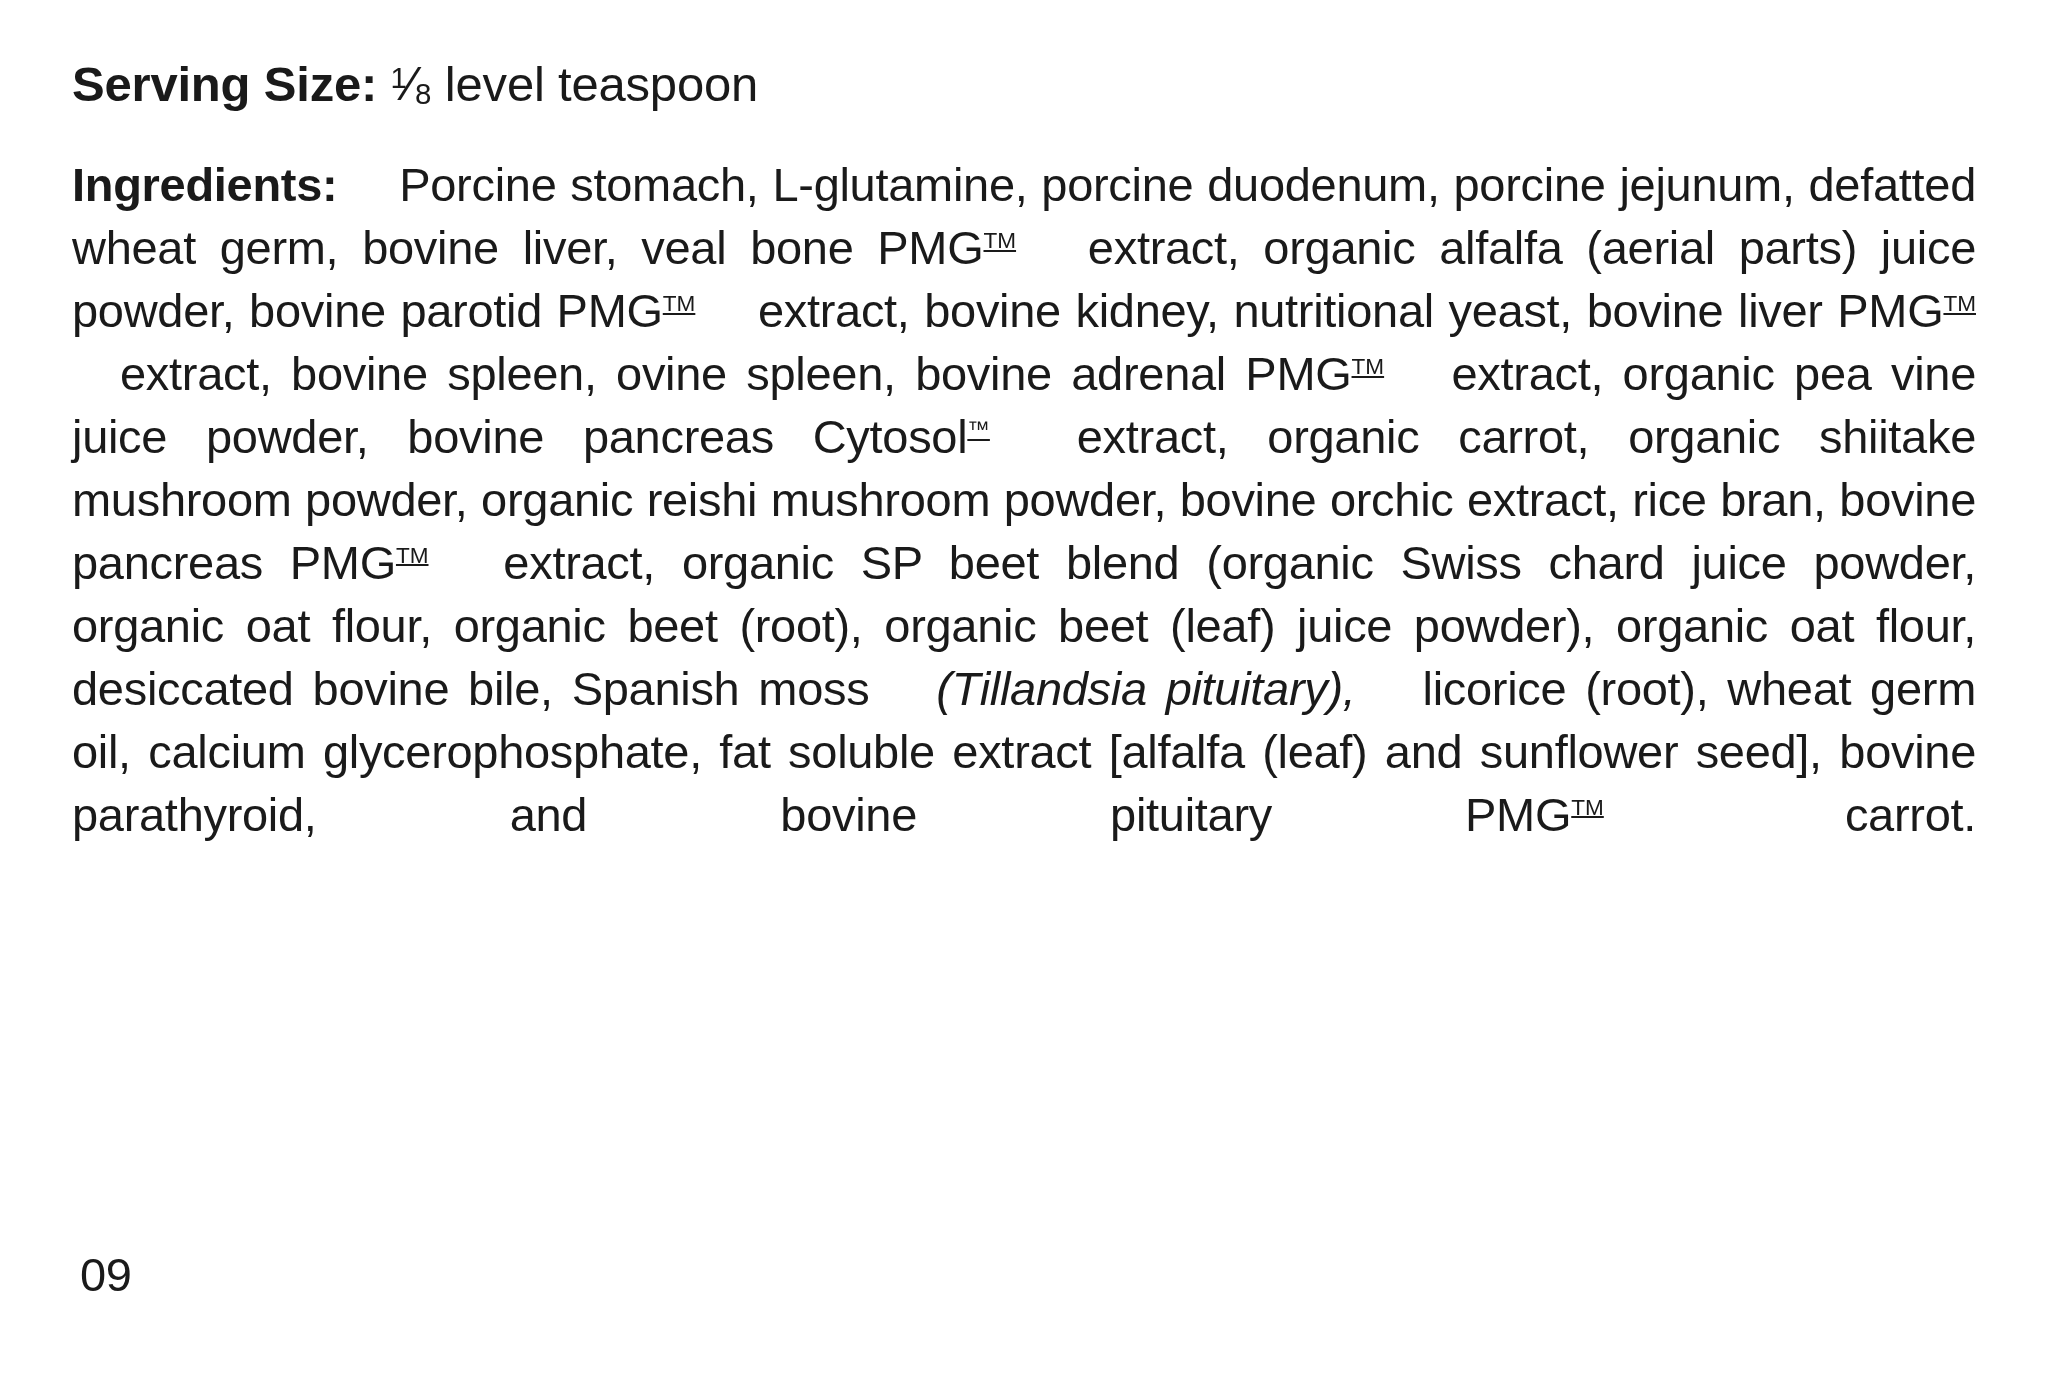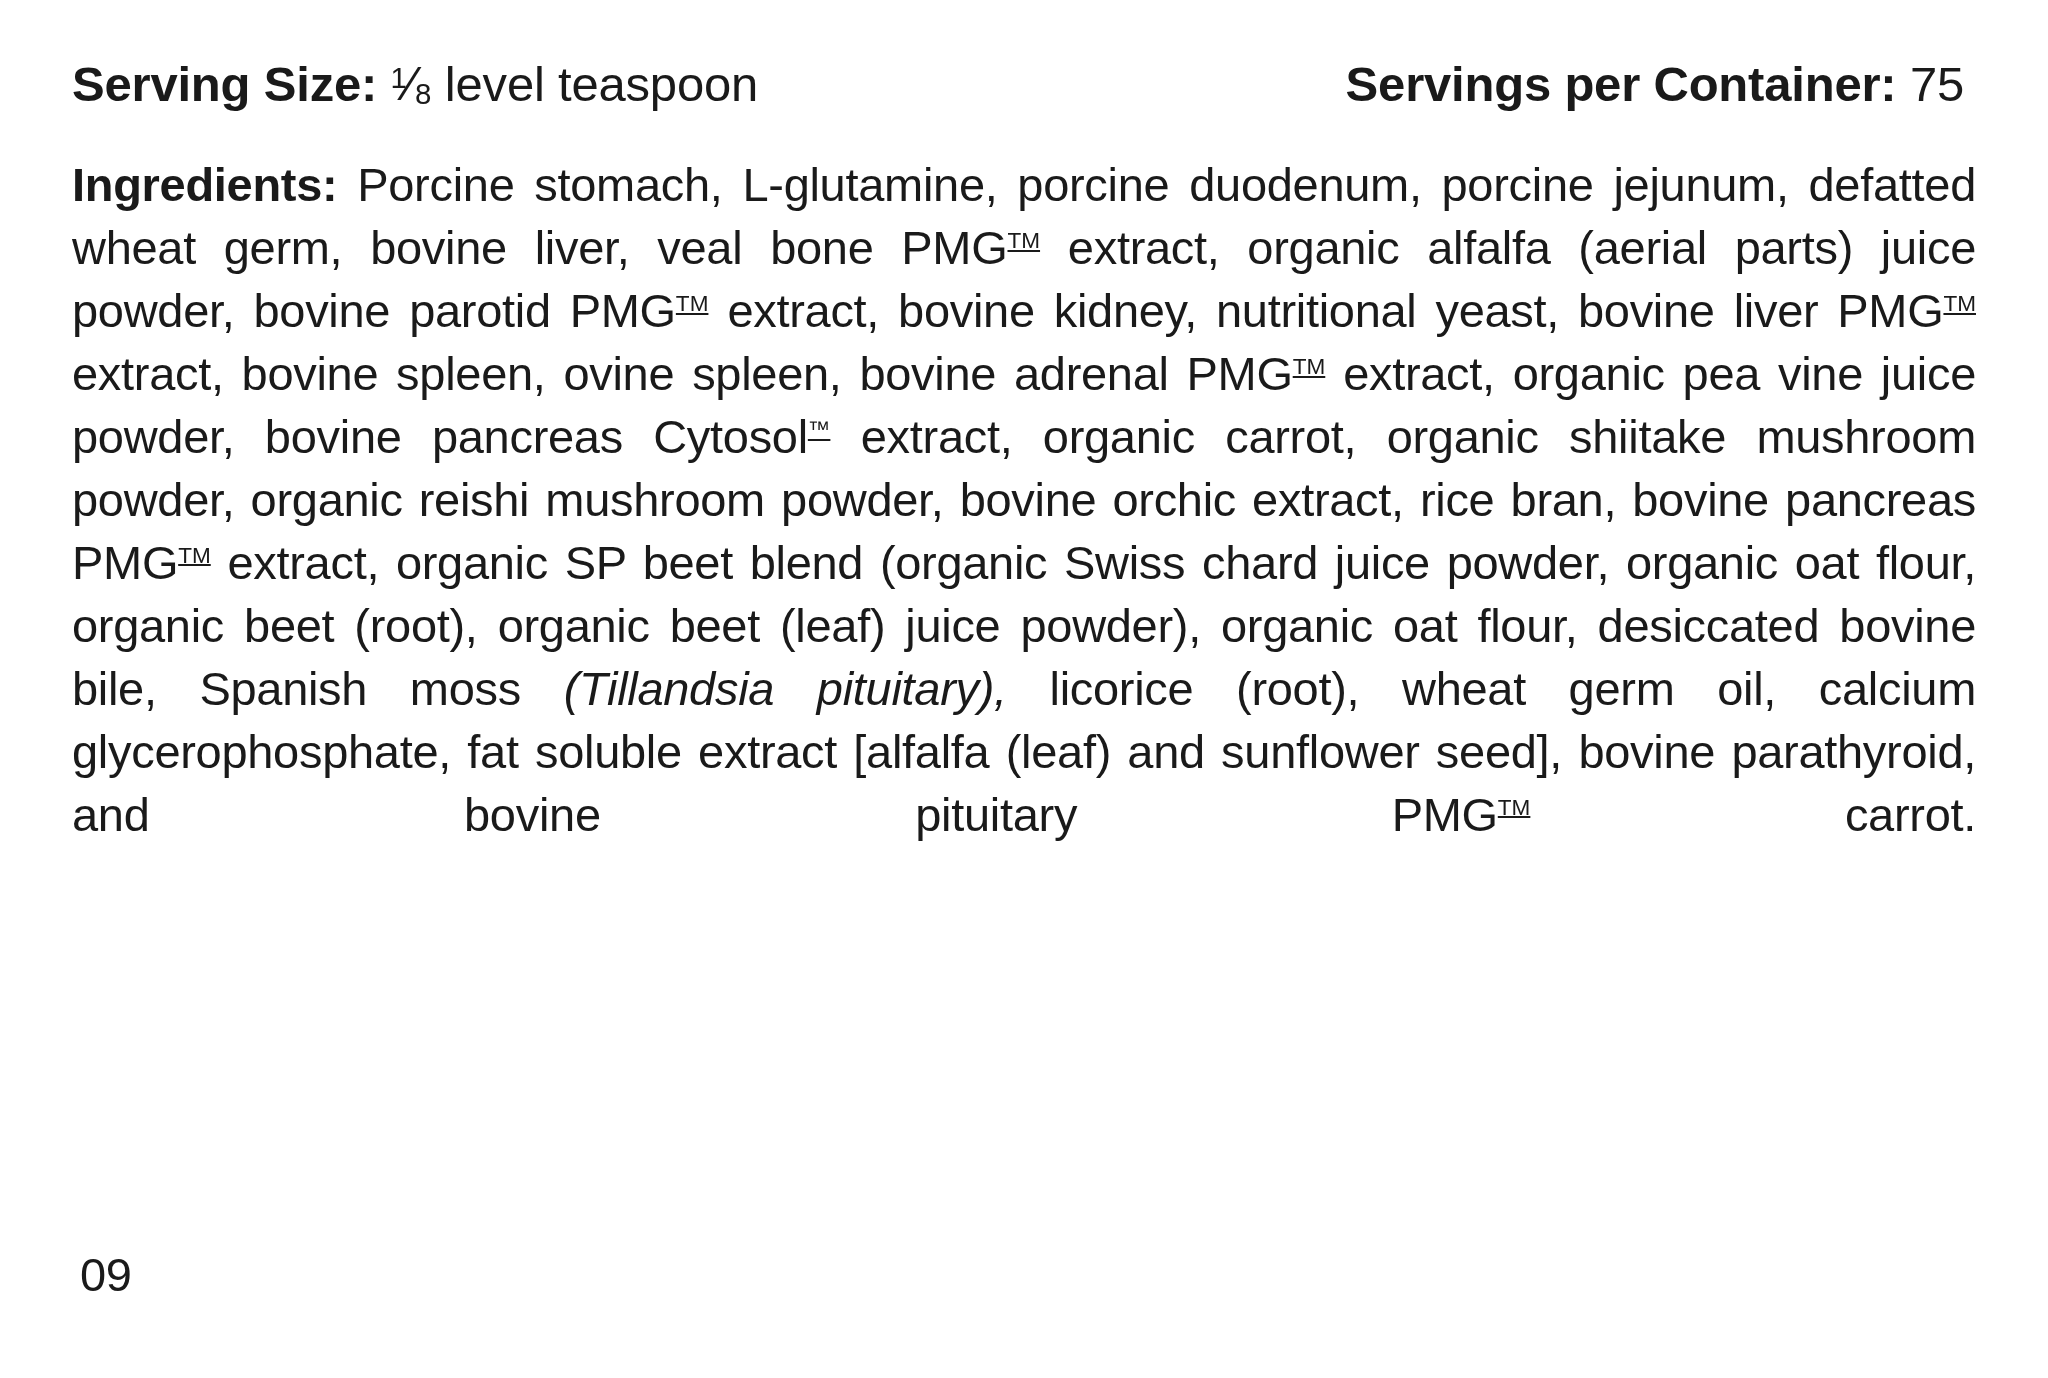--- a/index.html
+++ b/index.html
@@ -61,20 +61,21 @@
   .ingredients {
     font-size: 47px;
     line-height: 1.34;
     text-align: justify;
     text-justify: inter-word;
     letter-spacing: -0.3px;
     word-spacing: 0.5px;
   }
   .ingredients .body-text {
     display: inline;
+    margin-left: 48px;
   }
   .ingredients sup.tm {
     font-size: 0.48em;
     vertical-align: 0.72em;
     line-height: 0;
     letter-spacing: 0;
     text-decoration: underline;
   }
   .italic {
     font-style: italic;
@@ -95,24 +96,20 @@
 <body>
 
 <div class="label">
 
   <div class="serving-row">
     <div class="serving-left">
       <span class="bold">Serving Size:</span>
       <span class="frac"><sup>1</sup><span class="slash">⁄</span><sub>8</sub></span>
       <span>level teaspoon</span>
     </div>
-    <div class="serving-right">
-      <span class="bold">Servings per Container:</span>
-      <span>75</span>
-    </div>
   </div>
 
   <div class="ingredients">
     <span class="bold">Ingredients:</span>
     <span class="body-text">Porcine stomach, L-glutamine, porcine duodenum, porcine jejunum, defatted wheat germ, bovine liver, veal bone PMG</span><sup class="tm">TM</sup>
     <span class="body-text">extract, organic alfalfa (aerial parts) juice powder, bovine parotid PMG</span><sup class="tm">TM</sup>
     <span class="body-text">extract, bovine kidney, nutritional yeast, bovine liver PMG</span><sup class="tm">TM</sup>
     <span class="body-text">extract, bovine spleen, ovine spleen, bovine adrenal PMG</span><sup class="tm">TM</sup>
     <span class="body-text">extract, organic pea vine juice powder, bovine pancreas Cytosol</span><sup class="tm">™</sup>
     <span class="body-text">extract, organic carrot, organic shiitake mushroom powder, organic reishi mushroom powder, bovine orchic extract, rice bran, bovine pancreas PMG</span><sup class="tm">TM</sup>

